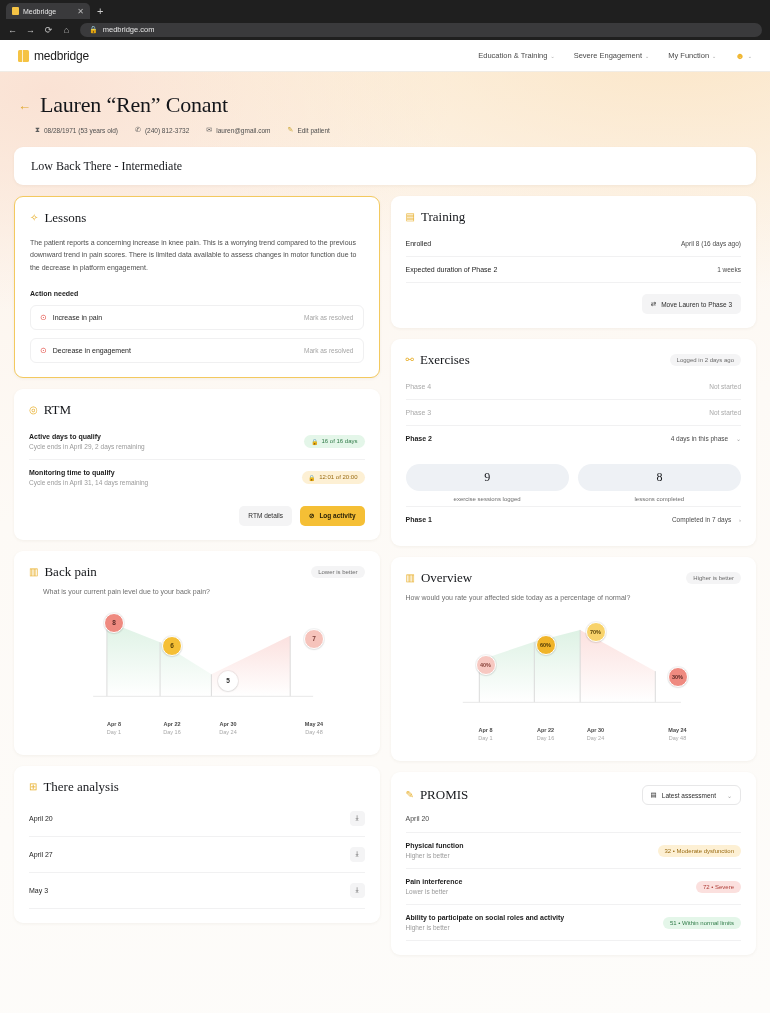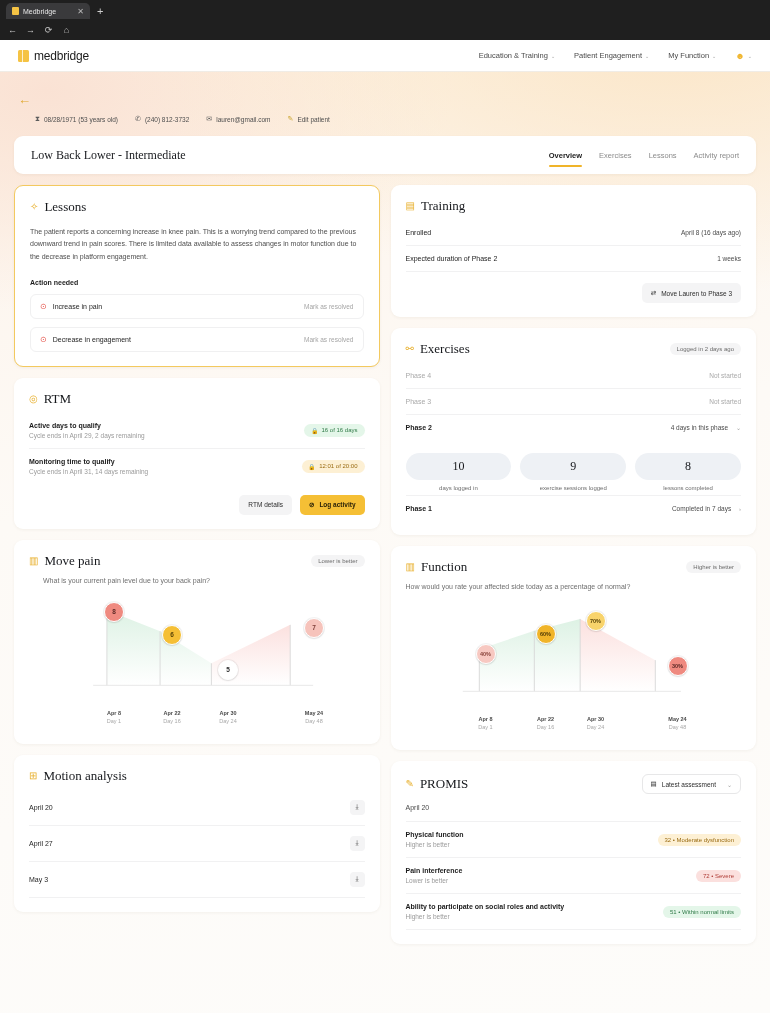--- a/index.html
+++ b/index.html
@@ -198,53 +198,58 @@
       <span class="tab-title">Medbridge</span>
       <span class="tab-x">✕</span>
     </div>
     <span class="tab-new">+</span>
   </div>
   <div class="urlbar">
     <span class="nav-ico">←</span>
     <span class="nav-ico">→</span>
     <span class="nav-ico">⟳</span>
     <span class="nav-ico">⌂</span>
+    <div class="urlfield">
+      <span class="lock">🔒</span>
+      <span>medbridge.com</span>
+    </div>
   </div>
 </div>
 
 <div class="site-header">
   <div class="logo">
     <span class="logo-mark"></span>
     <span class="logo-text">medbridge</span>
   </div>
   <div class="topnav">
     <div class="topnav-item">
       <span>Education &amp; Training</span>
       <span class="caret">⌄</span>
     </div>
     <div class="topnav-item">
-      <span>Patient Engagement</span>
+      <span>Severe Engagement</span>
       <span class="caret">⌄</span>
     </div>
     <div class="topnav-item">
       <span>My Function</span>
       <span class="caret">⌄</span>
     </div>
     <div class="topnav-item">
       <span class="avatar-ico">☻</span>
       <span class="caret">⌄</span>
     </div>
   </div>
 </div>
 
 <div class="page">
 
   <div class="patient-head">
     <div class="pname-row">
       <span class="back-arrow">←</span>
+      <h1 class="pname">Lauren “Ren” Conant</h1>
     </div>
     <div class="pmeta">
       <div class="pmeta-item">
         <span class="pmeta-ico">⧗</span>
         <span>08/28/1971 (53 years old)</span>
       </div>
       <div class="pmeta-item">
         <span class="pmeta-ico">✆</span>
         <span>(240) 812-3732</span>
       </div>
@@ -253,27 +258,21 @@
         <span>lauren@gmail.com</span>
       </div>
       <div class="pmeta-item edit">
         <span class="pmeta-ico">✎</span>
         <span>Edit patient</span>
       </div>
     </div>
   </div>
 
   <div class="prog-bar">
-    <div class="prog-title">Low Back Lower - Intermediate</div>
-    <div class="tabs">
-      <div class="tab-link active">Overview</div>
-      <div class="tab-link">Exercises</div>
-      <div class="tab-link">Lessons</div>
-      <div class="tab-link">Activity report</div>
-    </div>
+    <div class="prog-title">Low Back There - Intermediate</div>
   </div>
 
   <div class="cols">
 
     <div class="col">
 
       <div class="card accent">
         <div class="card-title">
           <span class="card-ico">✧</span>
           <h2>Lessons</h2>
@@ -327,21 +326,21 @@
             <span>⊘</span>
             <span>Log activity</span>
           </div>
         </div>
       </div>
 
       <div class="card">
         <div class="card-head">
           <div class="card-title">
             <span class="card-ico">▥</span>
-            <h2>Move pain</h2>
+            <h2>Back pain</h2>
           </div>
           <span class="pill">Lower is better</span>
         </div>
         <div class="chart-q">What is your current pain level due to your back pain?</div>
         <div class="chart">
           <svg viewBox="0 0 366 118" preserveAspectRatio="none">
             <defs>
               <linearGradient id="g1" x1="0" y1="0" x2="0" y2="1">
                 <stop offset="0%" stop-color="#8fd3a6" stop-opacity=".30"></stop>
                 <stop offset="100%" stop-color="#8fd3a6" stop-opacity="0"></stop>
@@ -388,21 +387,21 @@
           <div class="axis-tick" style="left:285px;">
             <div class="axis-d">May 24</div>
             <div class="axis-s">Day 48</div>
           </div>
         </div>
       </div>
 
       <div class="card">
         <div class="card-title">
           <span class="card-ico">⊞</span>
-          <h2>Motion analysis</h2>
+          <h2>There analysis</h2>
         </div>
         <div class="list-row" style="margin-top:6px;">
           <span class="list-label">April 20</span>
           <span class="dl-btn">⤓</span>
         </div>
         <div class="list-row">
           <span class="list-label">April 27</span>
           <span class="dl-btn">⤓</span>
         </div>
         <div class="list-row">
@@ -454,24 +453,20 @@
         </div>
         <div class="kv-row bold" style="border-bottom:none;">
           <span class="kv-key">Phase 2</span>
           <span class="kv-val">
             <span>4 days in this phase</span>
             <span class="chev">⌄</span>
           </span>
         </div>
         <div class="phase-stats">
           <div class="stat">
-            <div class="stat-bubble">10</div>
-            <div class="stat-label">days logged in</div>
-          </div>
-          <div class="stat">
             <div class="stat-bubble">9</div>
             <div class="stat-label">exercise sessions logged</div>
           </div>
           <div class="stat">
             <div class="stat-bubble">8</div>
             <div class="stat-label">lessons completed</div>
           </div>
         </div>
         <div class="kv-row bold" style="border-top:1px solid #f1f1f2; border-bottom:none;">
           <span class="kv-key">Phase 1</span>
@@ -479,21 +474,21 @@
             <span>Completed in 7 days</span>
             <span class="chev">›</span>
           </span>
         </div>
       </div>
 
       <div class="card">
         <div class="card-head">
           <div class="card-title">
             <span class="card-ico">▥</span>
-            <h2>Function</h2>
+            <h2>Overview</h2>
           </div>
           <span class="pill">Higher is better</span>
         </div>
         <div class="chart-q" style="margin-left:0;">How would you rate your affected side today as a percentage of normal?</div>
         <div class="chart">
           <svg viewBox="0 0 366 118" preserveAspectRatio="none">
             <defs>
               <linearGradient id="g3" x1="0" y1="0" x2="0" y2="1">
                 <stop offset="0%" stop-color="#8fd3a6" stop-opacity=".30"></stop>
                 <stop offset="100%" stop-color="#8fd3a6" stop-opacity="0"></stop>

